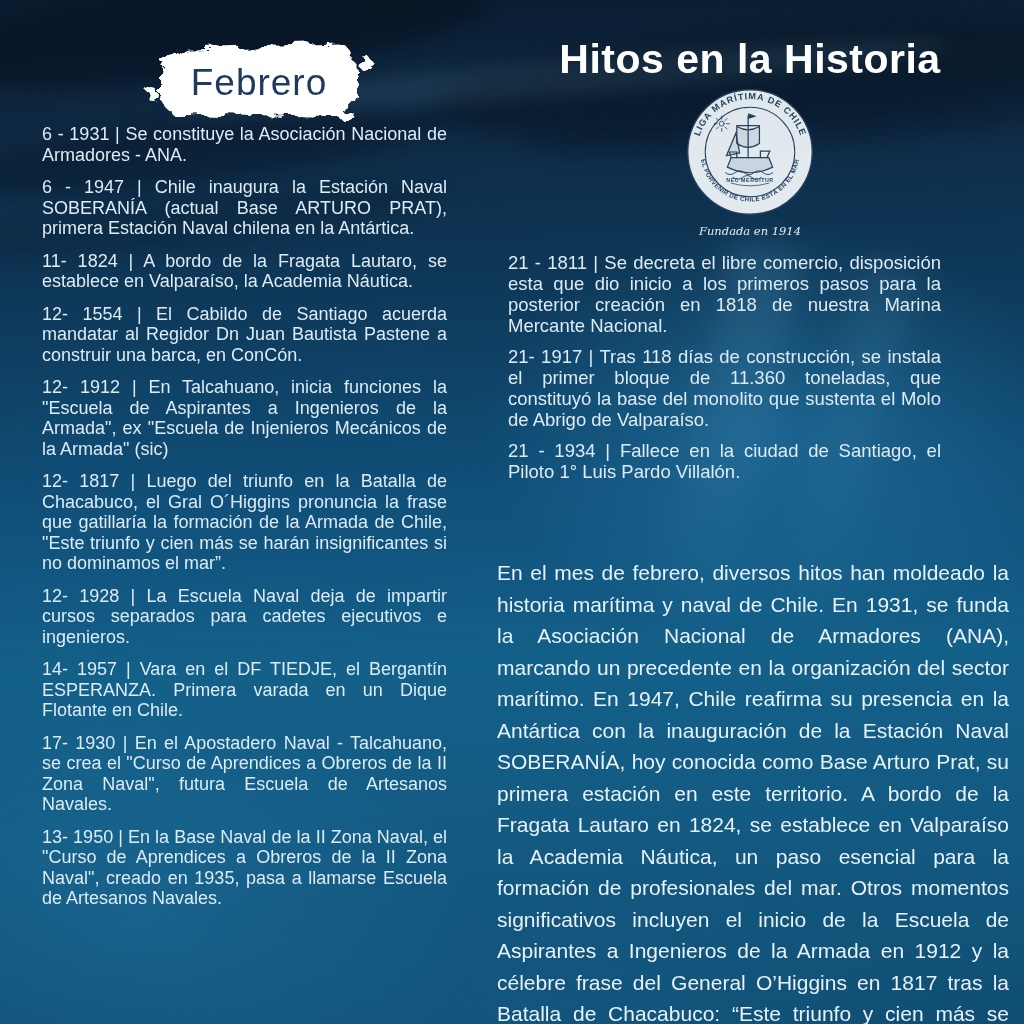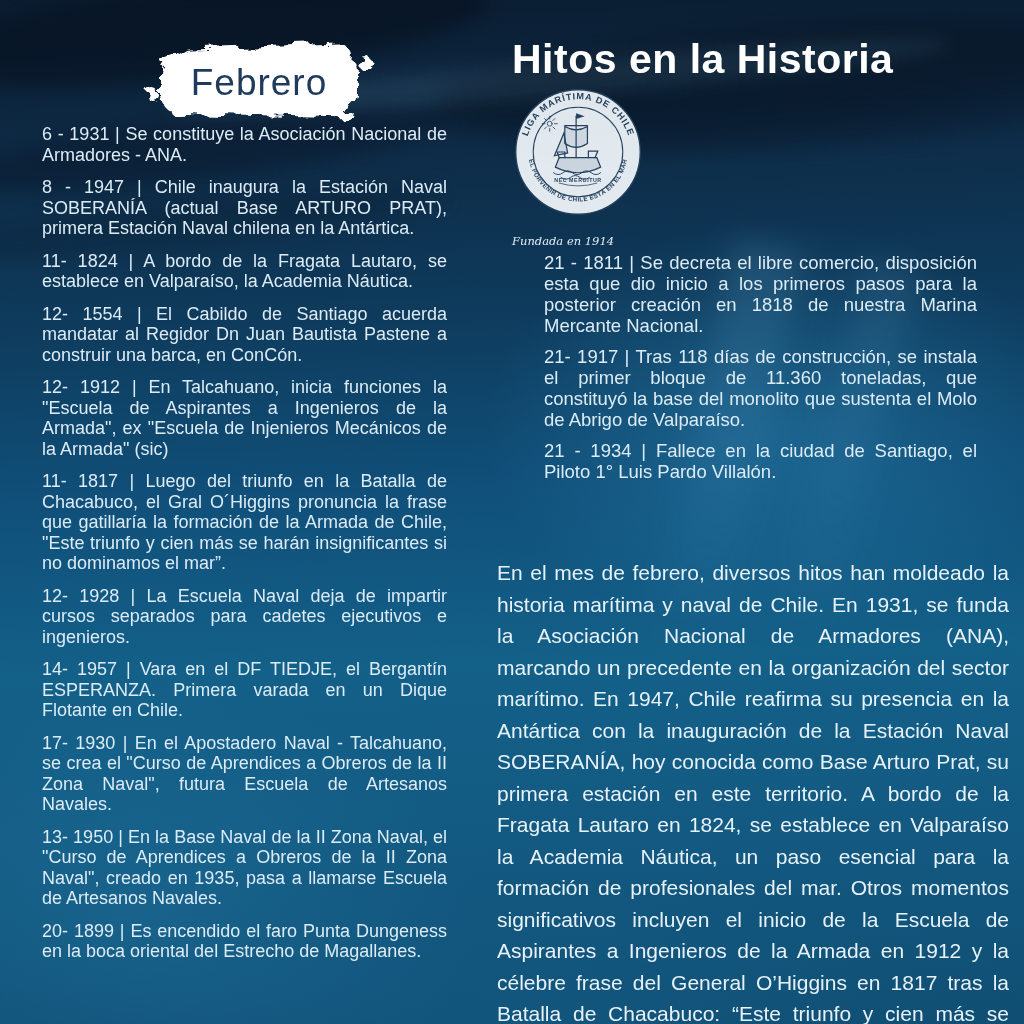--- a/index.html
+++ b/index.html
@@ -23,31 +23,31 @@
   .w6{top:198px;left:-70px;width:520px;height:48px;background:rgba(10,28,50,.35);filter:blur(12px);transform:rotate(-6deg);}
   .ray{position:absolute;z-index:1;pointer-events:none;filter:blur(14px);}
   .r1{left:690px;top:240px;width:70px;height:420px;background:linear-gradient(rgba(120,190,230,.14),rgba(120,190,230,0));transform:rotate(12deg);}
   .r2{left:820px;top:260px;width:56px;height:380px;background:linear-gradient(rgba(120,190,230,.10),rgba(120,190,230,0));transform:rotate(14deg);}
 
   .left-head{position:absolute;left:136px;top:32px;width:246px;height:102px;z-index:2;}
   .left-head svg{position:absolute;inset:0;}
   .month{position:absolute;inset:0;display:flex;align-items:center;justify-content:center;
     margin:0;font-size:37px;font-weight:normal;color:#1e3a5c;letter-spacing:1px;}
 
-  .right-head{position:absolute;left:512px;top:38px;width:476px;z-index:2;}
+  .right-head{position:absolute;left:512px;top:38px;width:476px;z-index:2;text-align:center;}
   .page-title{margin:0;font-size:41px;line-height:1.05;font-weight:bold;color:#ffffff;letter-spacing:.5px;}
   .seal{width:132px;height:132px;margin:5px auto 0;}
-  .seal-caption{margin-top:12px;font-family:"DejaVu Serif",serif;font-style:italic;color:#e2edf5;}
+  .seal-caption{margin-top:2px;font-family:"DejaVu Serif",serif;font-style:italic;color:#e2edf5;}
   .cap1{font-size:11.5px;line-height:1.35;}
   .cap2{font-size:10.5px;line-height:1.3;}
 
   .col-left{position:absolute;left:42px;top:124px;width:405px;z-index:2;
     color:#dcebf5;font-size:18px;line-height:20.5px;text-align:justify;}
   .col-left p{margin:0 0 12px 0;}
-  .col-right{position:absolute;left:544px;top:252px;width:433px;z-index:2;
+  .col-right{position:absolute;left:508px;top:252px;width:433px;z-index:2;
     color:#dcebf5;font-size:18.5px;line-height:21px;text-align:justify;}
   .col-right p{margin:0 0 10px 0;}
   .summary{position:absolute;left:497px;top:557px;width:512px;z-index:2;
     color:#e7f1f8;font-size:21px;line-height:31.5px;text-align:justify;}
   .summary p{margin:0;}
 </style>
 </head>
 <body>
 
 <div class="canvas">
@@ -118,30 +118,29 @@
       <text x="70" y="102" font-size="5.6" font-weight="bold" fill="#24425f" text-anchor="middle" letter-spacing=".6">NEC MERGITUR</text>
     </svg>
 
     <div class="seal-caption">
       <div class="cap1">Fundada en 1914</div>
     </div>
   </header>
 
   <section class="col-left">
     <p>6 - 1931 | Se constituye la Asociación Nacional de Armadores  - ANA.</p>
-    <p>8 - 1947 |  Chile inaugura la Estación Naval SOBERANÍA (actual Base ARTURO PRAT), primera Estación Naval chilena en la Antártica.</p>
+    <p>6 - 1947 |  Chile inaugura la Estación Naval SOBERANÍA (actual Base ARTURO PRAT), primera Estación Naval chilena en la Antártica.</p>
     <p>11- 1824 | A bordo de la Fragata Lautaro, se establece en Valparaíso, la Academia Náutica.</p>
     <p>12- 1554 |  El Cabildo de Santiago acuerda mandatar al Regidor Dn Juan Bautista Pastene a construir una barca, en ConCón.</p>
     <p>12- 1912 | En Talcahuano, inicia funciones la "Escuela de Aspirantes a Ingenieros de la Armada",  ex "Escuela de Injenieros Mecánicos de la Armada" (sic)</p>
-    <p>11- 1817 | Luego del triunfo en la Batalla de Chacabuco, el Gral O´Higgins pronuncia la frase que gatillaría la formación de la Armada de Chile, "Este triunfo y cien más se harán insignificantes si no dominamos el mar”.</p>
+    <p>12- 1817 | Luego del triunfo en la Batalla de Chacabuco, el Gral O´Higgins pronuncia la frase que gatillaría la formación de la Armada de Chile, "Este triunfo y cien más se harán insignificantes si no dominamos el mar”.</p>
     <p>12- 1928 | La Escuela Naval deja de impartir cursos separados para cadetes ejecutivos e ingenieros.</p>
     <p>14- 1957 | Vara en el DF TIEDJE, el Bergantín ESPERANZA. Primera varada en un Dique Flotante en Chile.</p>
     <p>17- 1930 | En el Apostadero Naval - Talcahuano, se crea el "Curso de Aprendices a Obreros de la II Zona Naval", futura Escuela de Artesanos Navales.</p>
     <p>13- 1950 | En la Base Naval de la II Zona Naval, el "Curso de Aprendices a Obreros de la II Zona Naval", creado en 1935, pasa a llamarse Escuela de Artesanos Navales.</p>
-    <p>20- 1899 |   Es encendido el faro Punta Dungeness en la boca oriental del Estrecho de Magallanes.</p>
   </section>
 
   <section class="col-right">
     <p>21 - 1811 | Se decreta el libre comercio, disposición esta que dio inicio a los primeros pasos para la posterior creación en 1818 de nuestra Marina Mercante Nacional.</p>
     <p>21- 1917 | Tras 118 días de construcción, se instala el primer bloque de 11.360 toneladas, que constituyó la base del monolito que sustenta el Molo de Abrigo de Valparaíso.</p>
     <p>21 - 1934 | Fallece en la ciudad de Santiago, el Piloto 1° Luis Pardo Villalón.</p>
   </section>
 
   <section class="summary">
     <p>En el mes de febrero, diversos hitos han moldeado la historia marítima y naval de Chile. En 1931, se funda la Asociación Nacional de Armadores (ANA), marcando un precedente en la organización del sector marítimo. En 1947, Chile reafirma su presencia en la Antártica con la inauguración de la Estación Naval SOBERANÍA, hoy conocida como Base Arturo Prat, su primera estación en este territorio. A bordo de la Fragata Lautaro en 1824, se establece en Valparaíso la Academia Náutica, un paso esencial para la formación de profesionales del mar. Otros momentos significativos incluyen el inicio de la Escuela de Aspirantes a Ingenieros de la Armada en 1912 y la célebre frase del General O’Higgins en 1817 tras la Batalla de Chacabuco: “Este triunfo y cien más se harán insignificantes si no dominamos el mar”, que sentó las bases para la creación de la Armada de Chile.</p>

